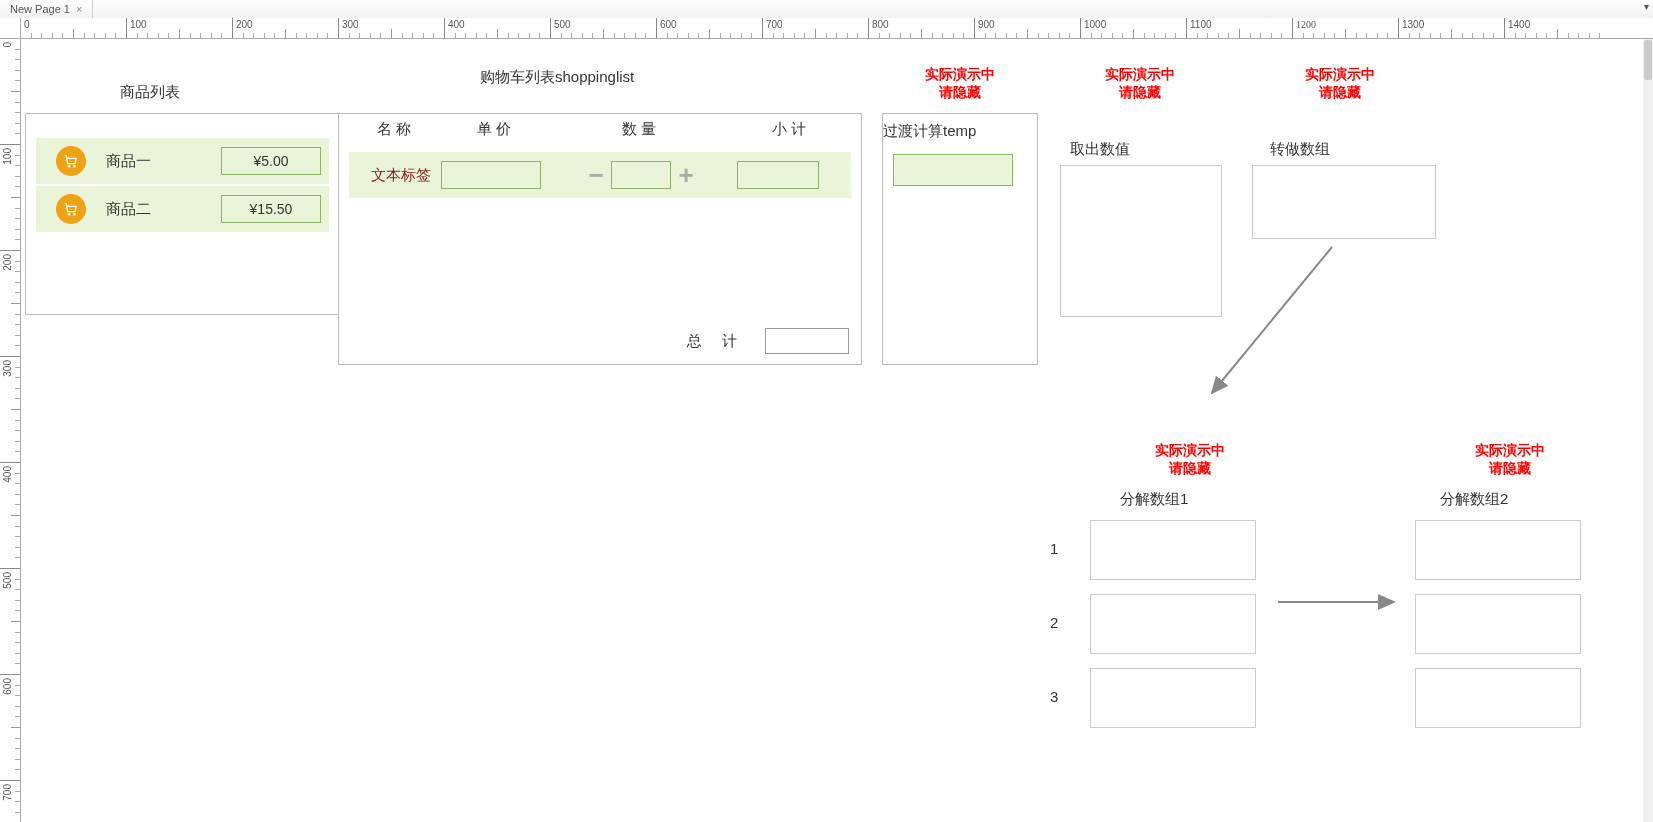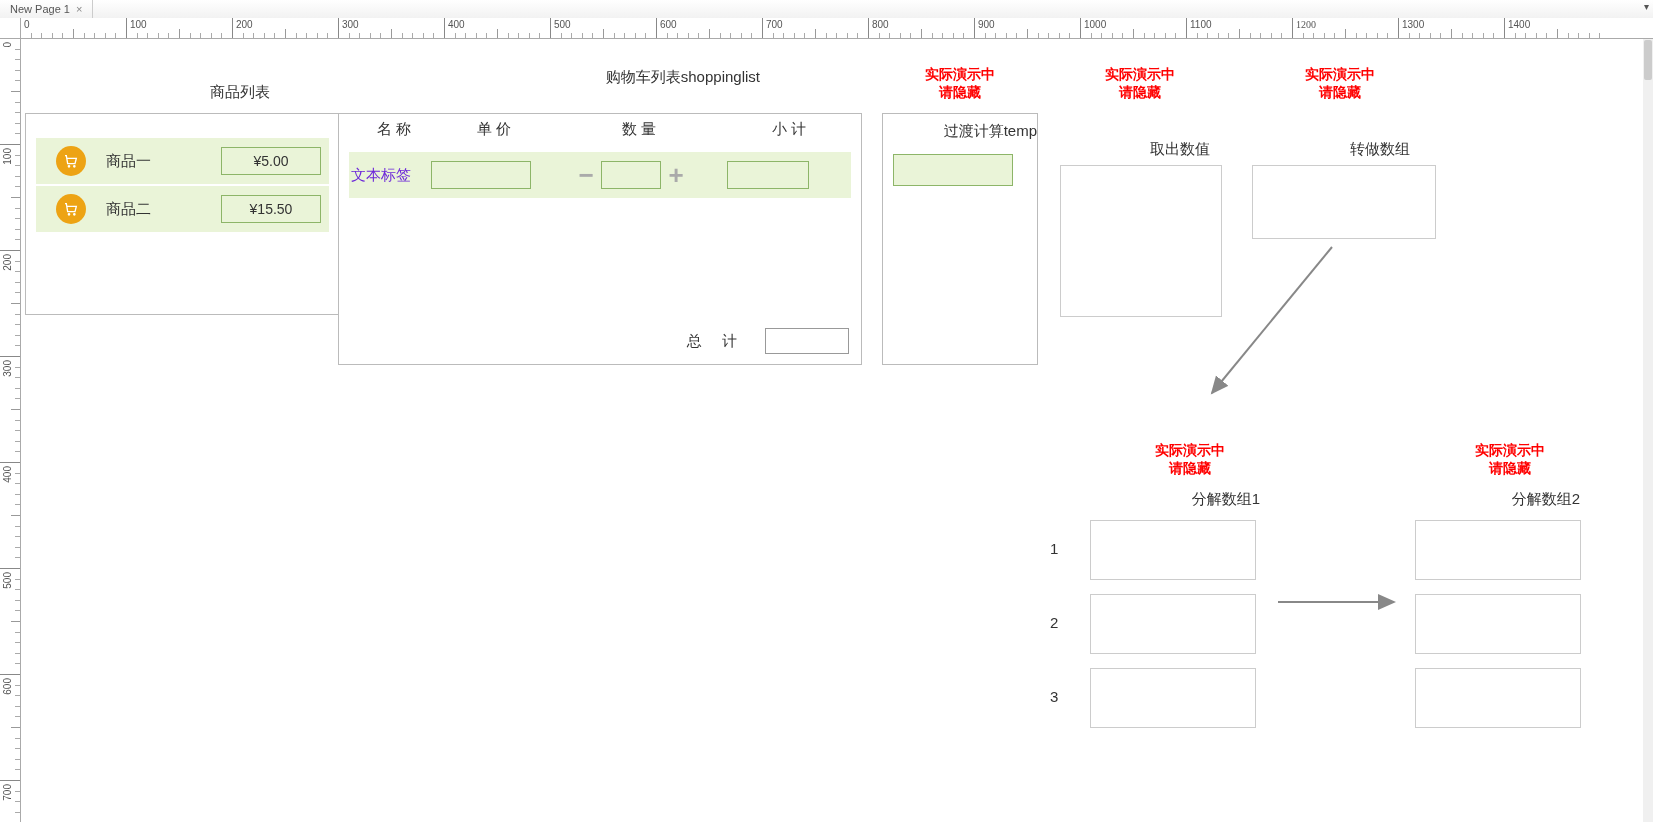--- a/index.html
+++ b/index.html
@@ -154,21 +154,21 @@
     top: 2px;
     height: 40px;
     background: #cccccc;
     border-radius: 2px;
   }
   
   .section-title {
     position: absolute;
     font-size: 15px;
     color: #333;
-    text-align: right;
+    text-align: left;
     white-space: pre-line;
   }
   .red-note {
     position: absolute;
     font-size: 14px;
     font-weight: bold;
     color: #ff0000;
     text-align: center;
     white-space: pre-line;
   }
@@ -233,24 +233,24 @@
     position: absolute;
     left: 10px;
     right: 10px;
     height: 46px;
     background: #eaf4d8;
     display: flex;
     align-items: center;
   }
   .shop-label {
     width: 80px;
-    text-align: left;
-    padding-left: 2px;
+    text-align: center;
+    padding-left: 12px;
     font-size: 15px;
-    color: #6d28d9;
+    color: #7f1d1d;
   }
   .shop-field {
     height: 28px;
     border: 1px solid #8db568;
     background: #eaf4d8;
     box-sizing: border-box;
   }
   .qty-btn {
     width: 30px;
     font-size: 26px;

